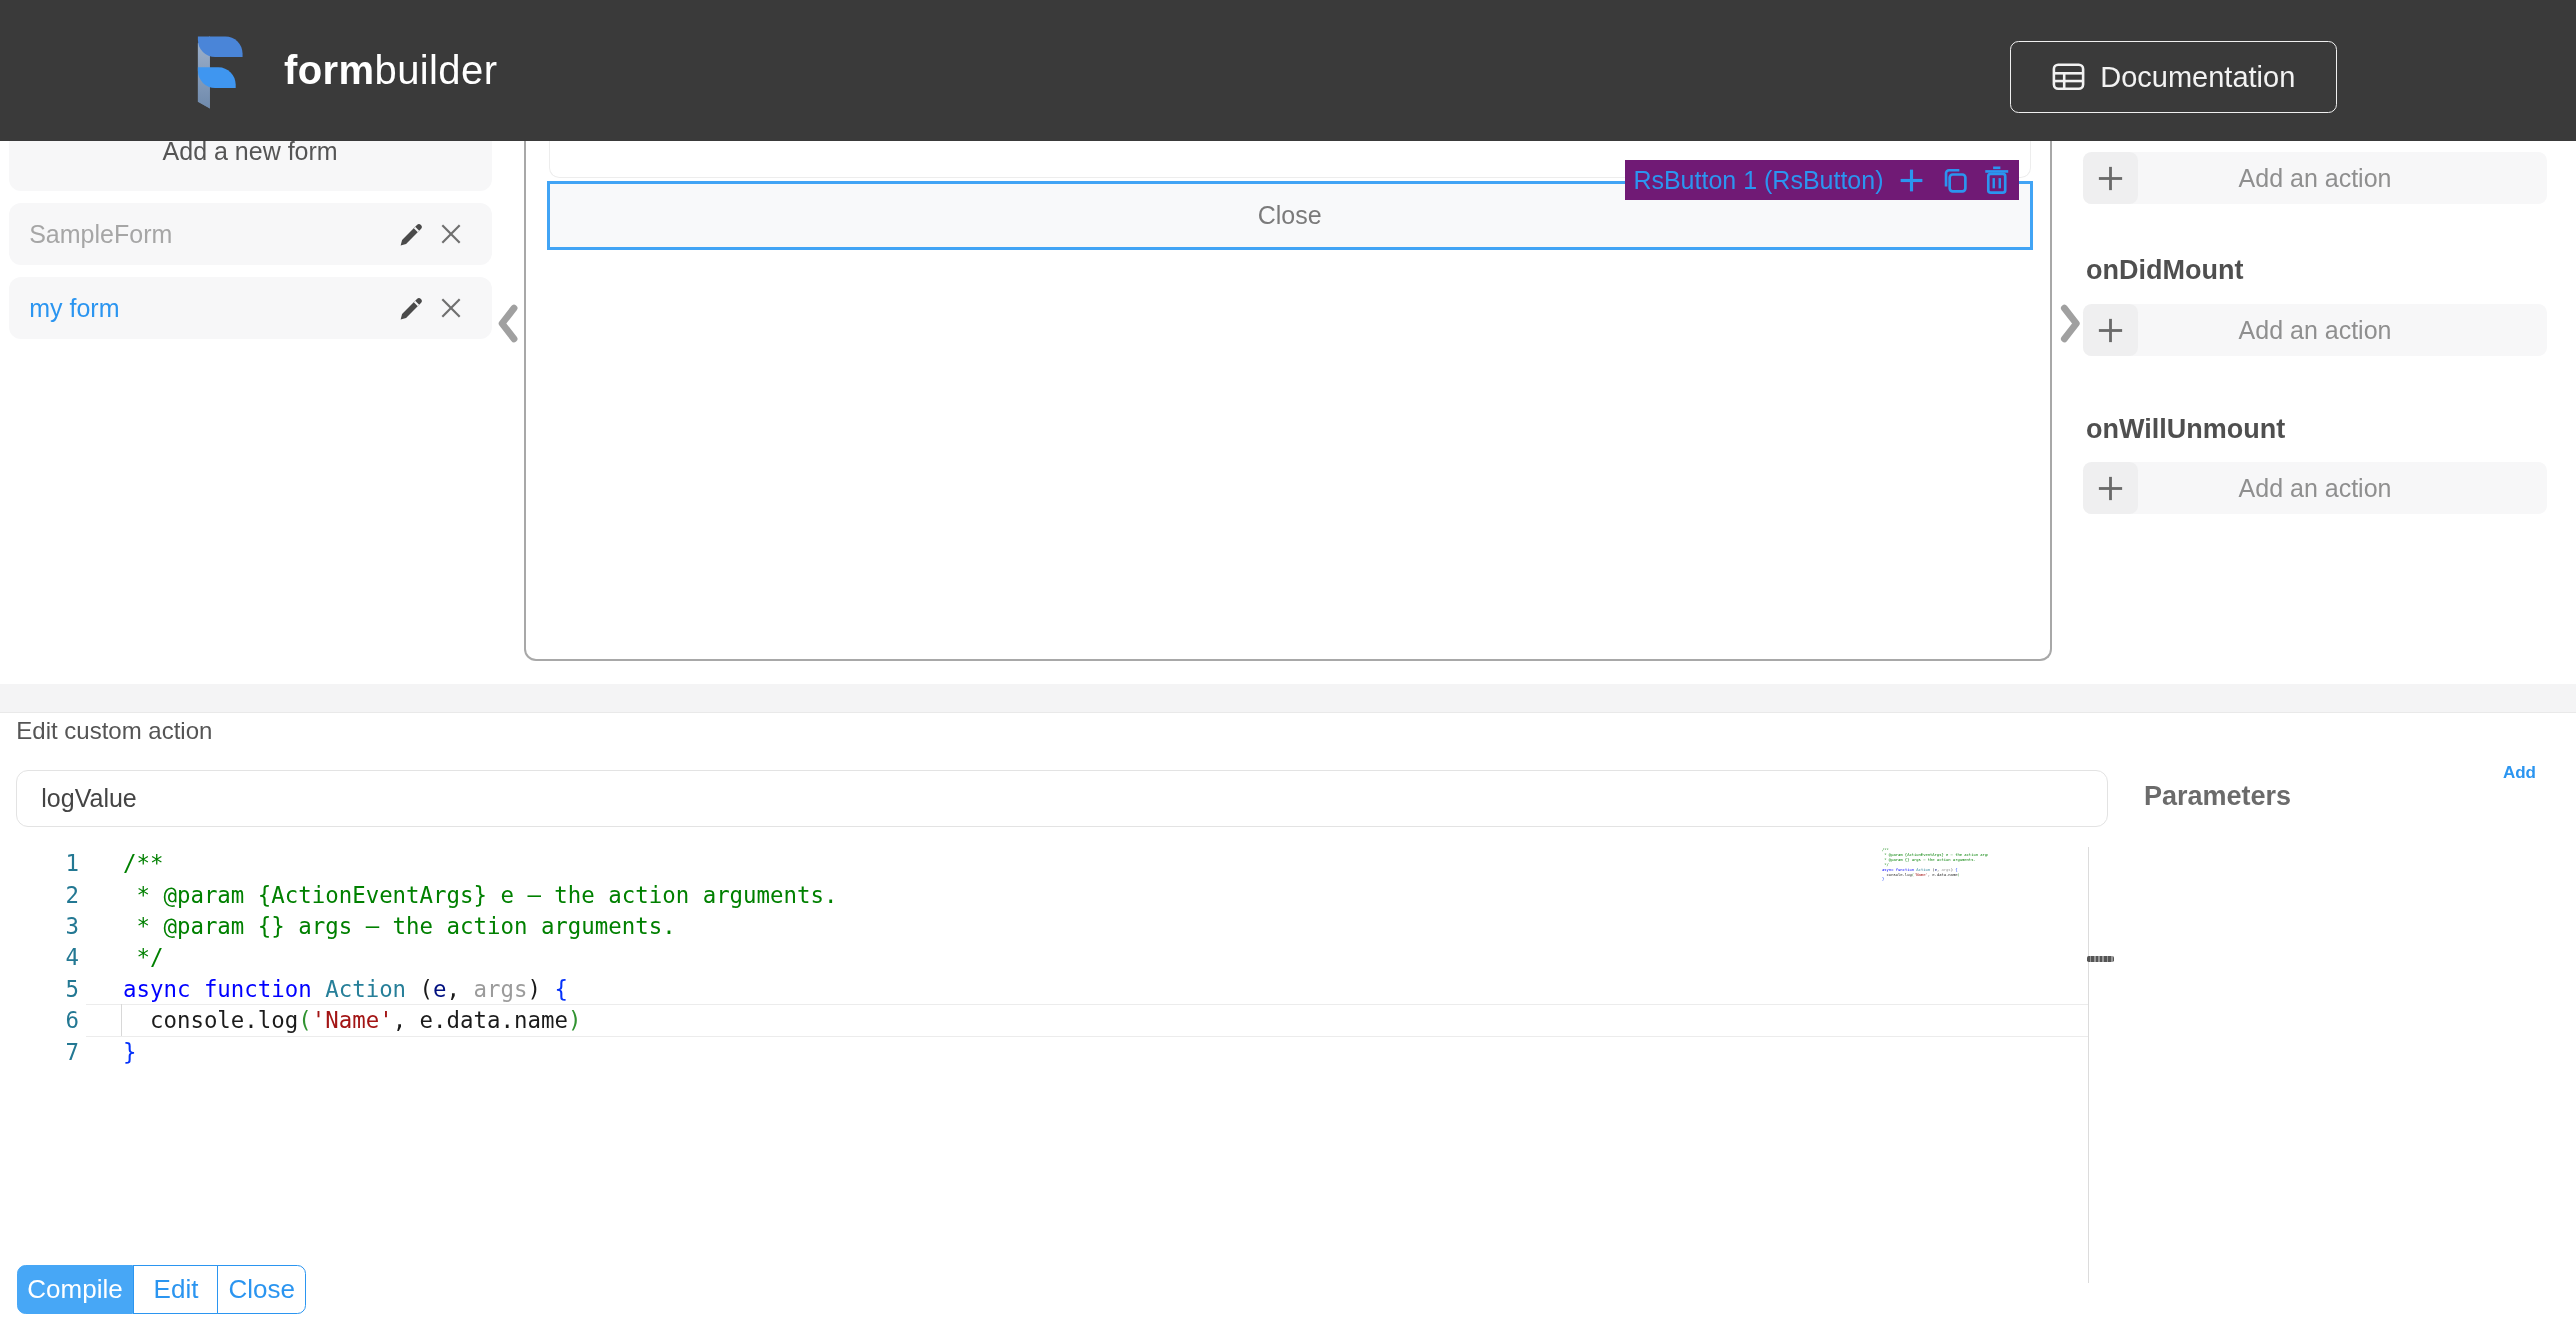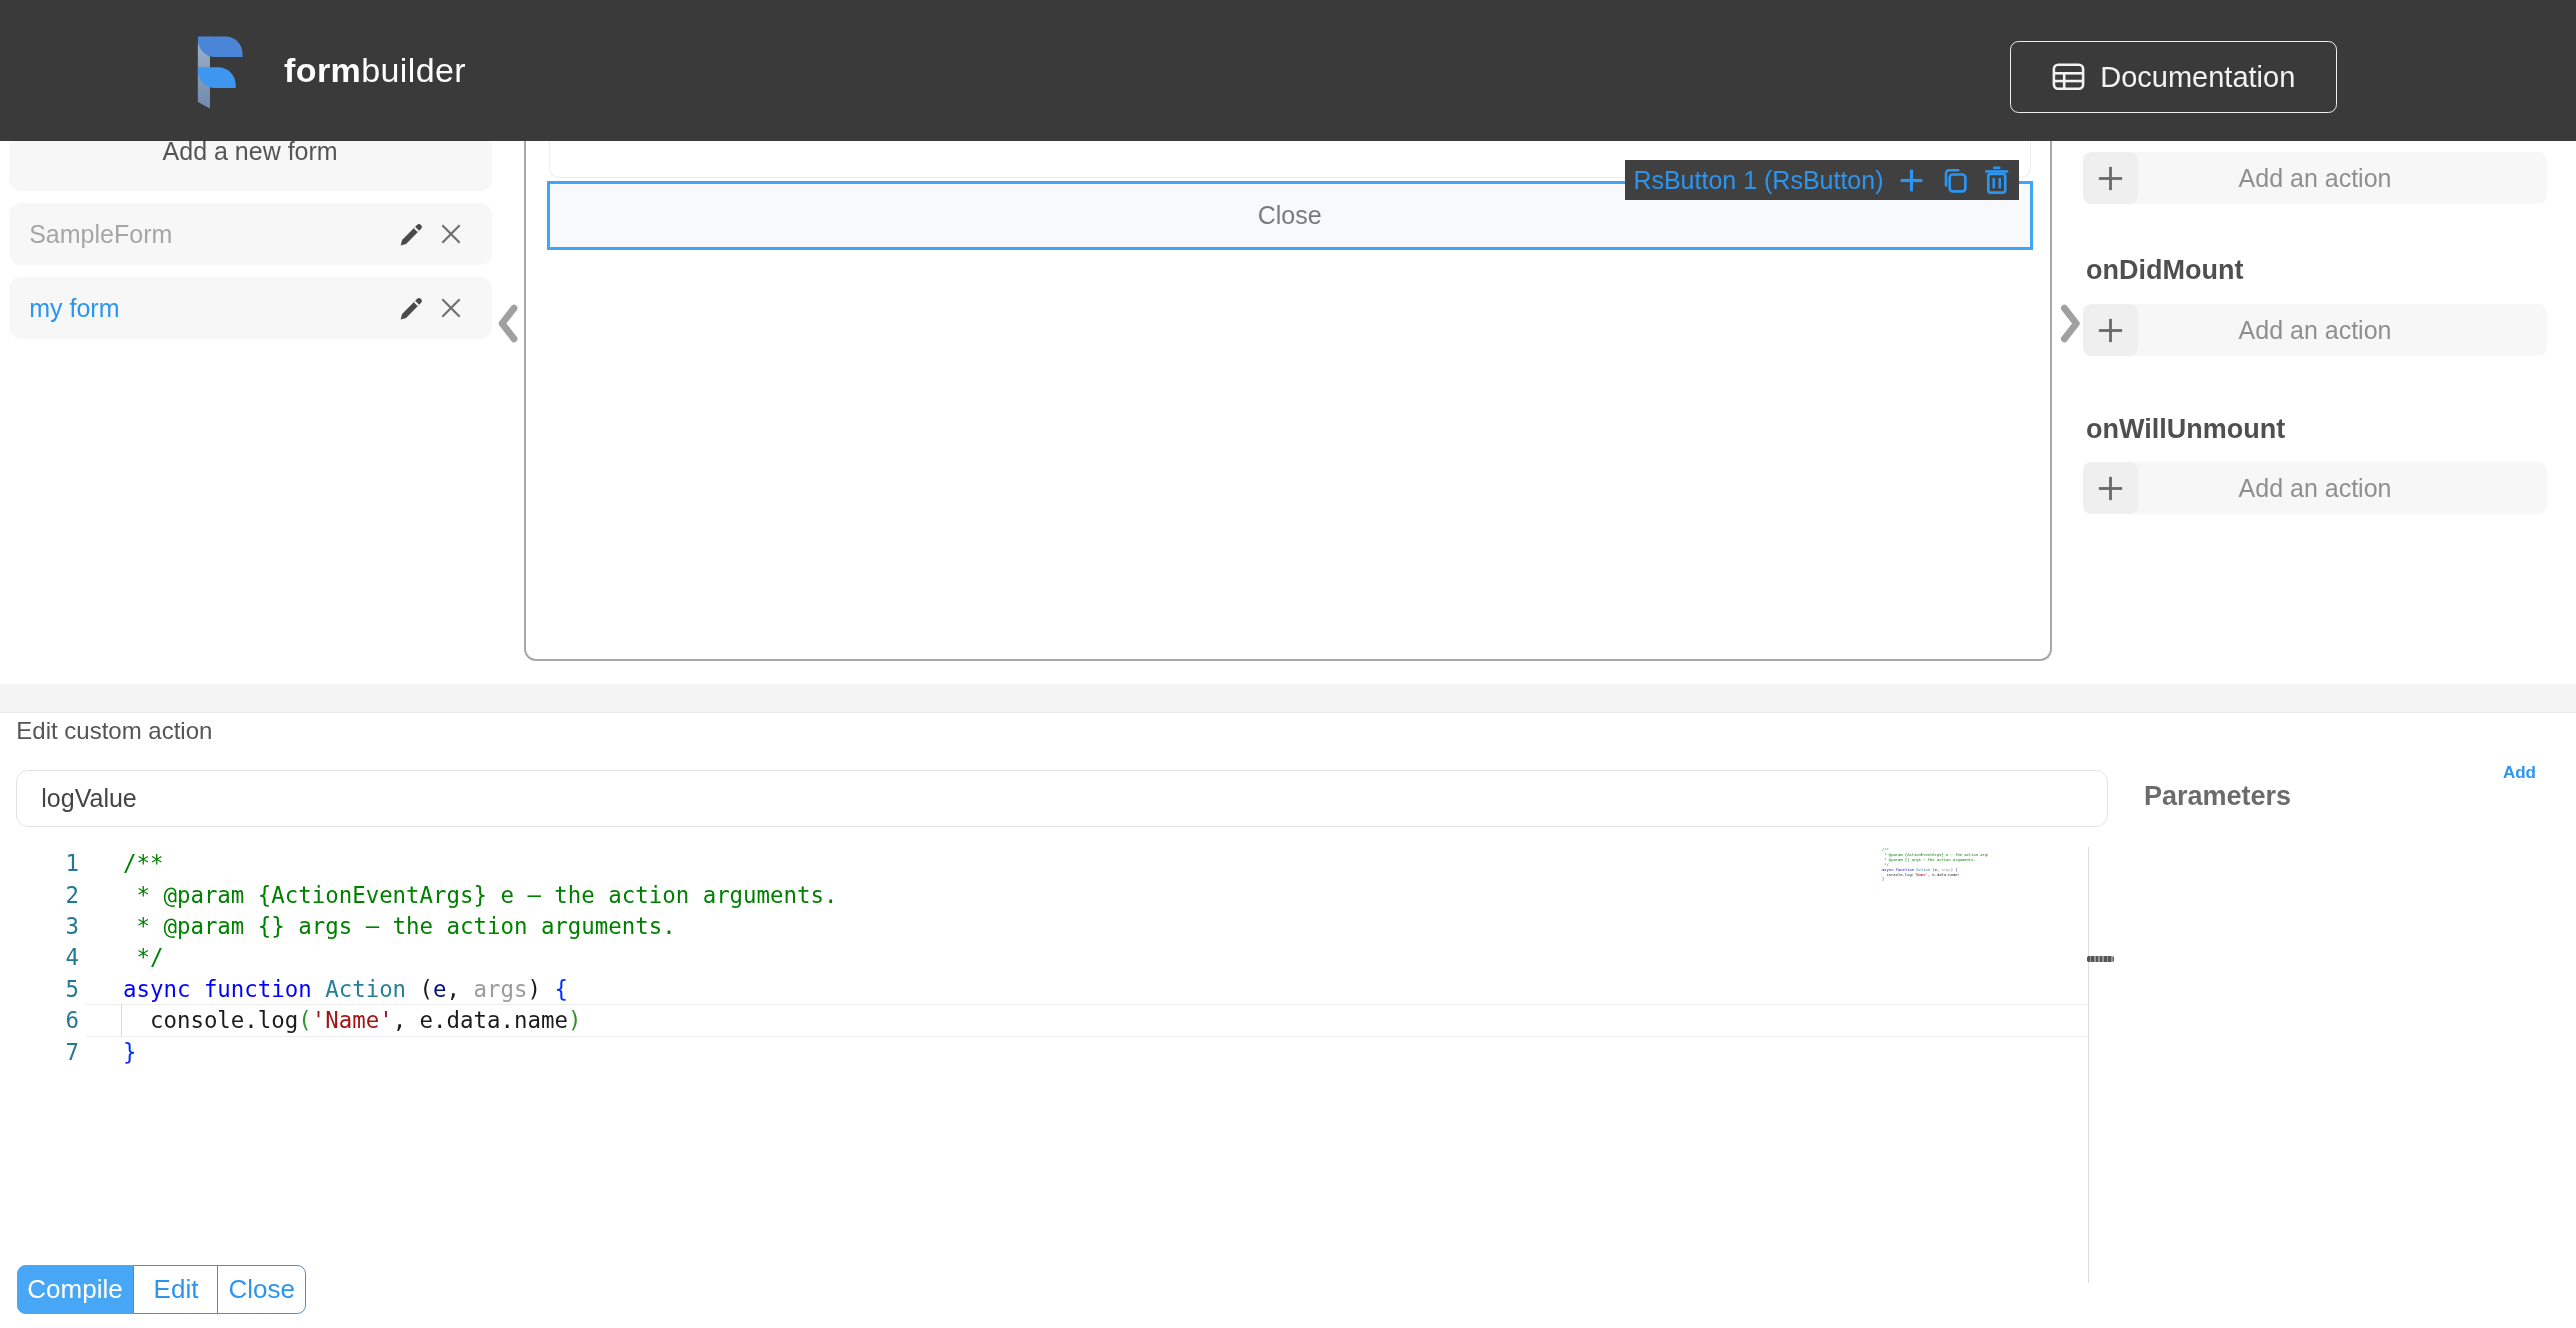--- a/index.html
+++ b/index.html
@@ -25,21 +25,21 @@
   html,body{width:2576px;height:1328px;overflow:hidden;background:#fff;
     font-family:"Liberation Sans",sans-serif;color:#444}
   .abs{position:absolute}
   #app{position:relative;width:2576px;height:1328px;background:#fff}
 
   
   #header{left:0;top:0;width:2576px;height:141px;background:var(--header-bg);z-index:50;
     display:flex;align-items:center}
   #logo{position:absolute;left:191px;top:33px;width:55px;height:79px}
   #brand{position:absolute;left:284px;top:0;height:141px;display:flex;align-items:center;
-    font-size:34px;color:#fff;letter-spacing:0.4px}
+    font-size:40px;color:#fff;letter-spacing:0.4px}
   #brand .b{font-weight:700}
   #doc-btn{position:absolute;left:2010px;top:41px;width:327px;height:72px;
     border:1.7px solid rgba(255,255,255,.92);border-radius:8.6px;
     display:flex;align-items:center;justify-content:center;gap:15.5px;
     color:#f2f2f2;font-size:29px;cursor:pointer;background:transparent}
 
   
   .side-card{position:absolute;left:8.6px;width:483px;background:var(--card-bg);border-radius:12px}
   #add-form-card{top:112px;height:79px;display:flex;align-items:center;justify-content:center;
     color:#555;font-size:25px;z-index:1;cursor:pointer}
@@ -51,21 +51,21 @@
   .chev{position:absolute;width:22.4px;height:41px}
 
   
   #canvas{left:524px;top:0;width:1528px;height:661px;background:#fff;
     border:2.6px solid #a8a8a8;border-top:none;border-radius:0 0 12px 12px;z-index:5}
   #inner-panel{position:absolute;left:23px;top:-3.4px;width:1482px;height:181px;background:#fff;
     border:1.7px solid #ededed;border-top:none;border-radius:0 0 10.3px 10.3px}
   #submit-widget{position:absolute;left:20.6px;top:181px;width:1486px;height:69px;
     background:#f8f9fa;border:3.4px solid var(--selection-blue);
     display:flex;align-items:center;justify-content:center;color:#7a7a7a;font-size:25px;cursor:pointer}
-  #selection-toolbar{position:absolute;right:31px;top:160px;height:40px;background:#404040;
+  #selection-toolbar{position:absolute;right:31px;top:160px;height:40px;background:#701a75;
     padding:0 8.6px;display:flex;align-items:center;gap:13.8px;color:var(--accent);font-size:25px;z-index:6}
   #selection-toolbar svg{display:block}
 
   
   .action-row{position:absolute;left:2083px;width:464px;height:52px;background:var(--card-bg);
     border-radius:8.6px;display:flex;align-items:center;cursor:pointer}
   .action-row .plus-cell{width:55px;height:52px;background:var(--card-bg-dark);border-radius:8.6px;
     display:flex;align-items:center;justify-content:center}
   .action-row .row-label{position:absolute;left:0;right:0;text-align:center;
     color:var(--muted-text);font-size:25px}

